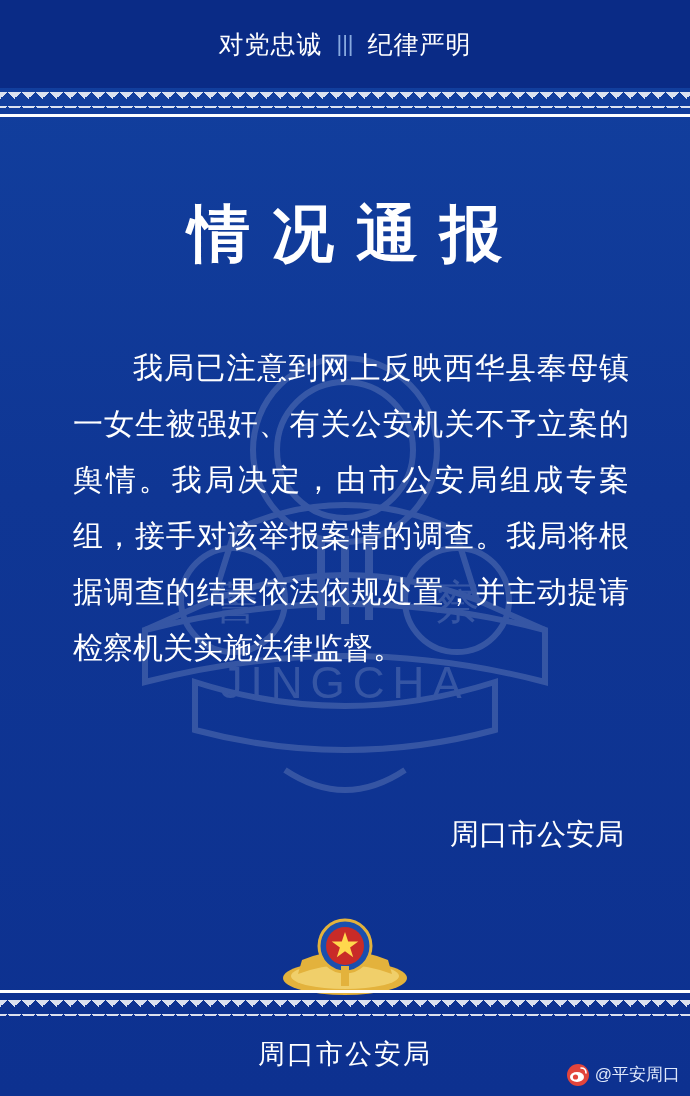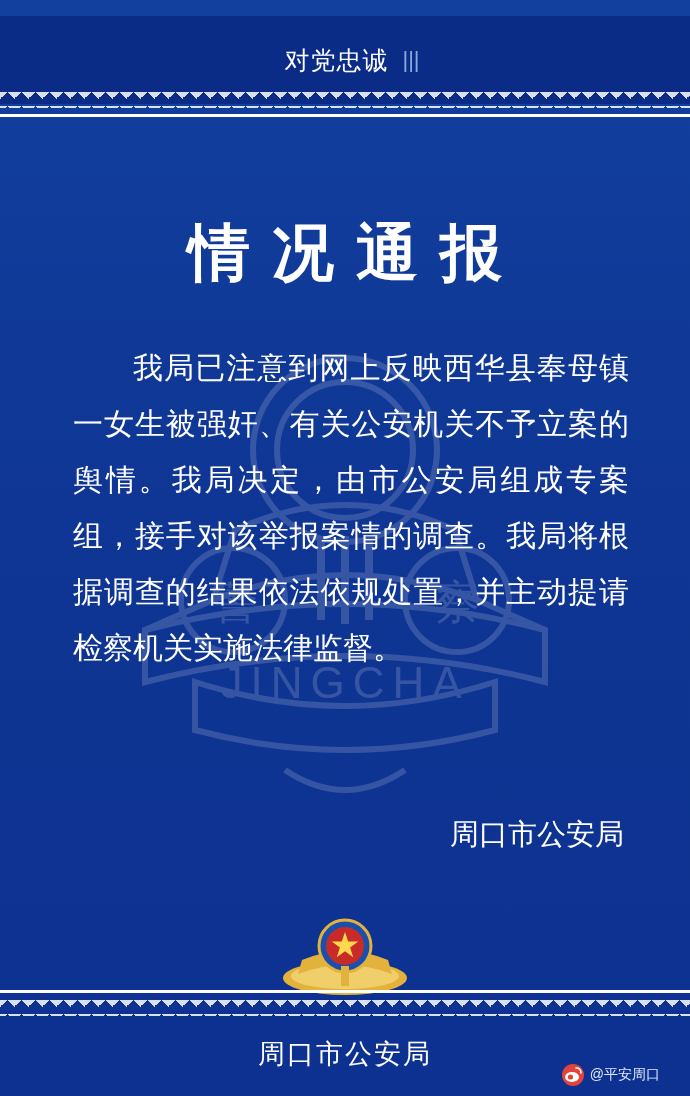--- a/index.html
+++ b/index.html
@@ -19,21 +19,21 @@
     height: 1096px;
     background: #123a9c;
     background: linear-gradient(180deg, #12409f 0%, #0f3694 45%, #0d3190 100%);
     overflow: hidden;
     color: #ffffff;
   }
 
   
   .slogan-band {
     position: absolute;
-    top: 16px; left: 0;
+    top: 0; left: 0;
     width: 690px;
     height: 88px;
     background: #0a2b86;
     display: flex;
     align-items: center;
     justify-content: center;
   }
   .slogan-row {
     display: flex;
     align-items: center;
@@ -97,21 +97,20 @@
     top: 192px;
     left: 0;
     width: 690px;
     text-align: center;
     font-size: 62px;
     font-weight: bold;
     letter-spacing: 22px;
     text-indent: 22px;
     color: #ffffff;
     font-family: Liberation Serif, serif;
-    margin-top: 19px;
   }
 
   
   .body-text {
     position: absolute;
     top: 340px;
     left: 73px;
     width: 556px;
     font-size: 30px;
     line-height: 56px;
@@ -154,27 +153,27 @@
     text-align: center;
     font-size: 27px;
     letter-spacing: 2px;
     color: #ffffff;
     font-family: "Liberation Serif", serif;
   }
 
   
   .weibo {
     position: absolute;
-    right: 30px;
+    right: 10px;
     bottom: 10px;
     display: flex;
     align-items: center;
     gap: 6px;
     color: #dfe8fb;
-    font-size: 14px;
+    font-size: 17px;
   }
   .weibo-logo {
     width: 22px;
     height: 22px;
     border-radius: 50%;
     background: #e2443b;
     display: flex;
     align-items: center;
     justify-content: center;
   }
@@ -183,20 +182,21 @@
 <body>
 
 <div class="poster">
 
   <div class="slogan-band">
     <div class="slogan-row">
       <span class="slogan-item">对党忠诚</span>
       <span class="slogan-sep">|</span>
       <span class="slogan-sep">|</span>
       <span class="slogan-sep">|</span>
+      <span class="slogan-item">纪律严明</span>
     </div>
   </div>
 
   <div class="zig zig-top"></div>
   <div class="rule rule-top"></div>
 
   <div class="watermark">
     <svg viewBox="0 0 520 540" width="520" height="540" xmlns="http://www.w3.org/2000/svg">
       <g fill="none" stroke="#ffffff" stroke-width="6">
         <circle cx="260" cy="150" r="92"></circle>

